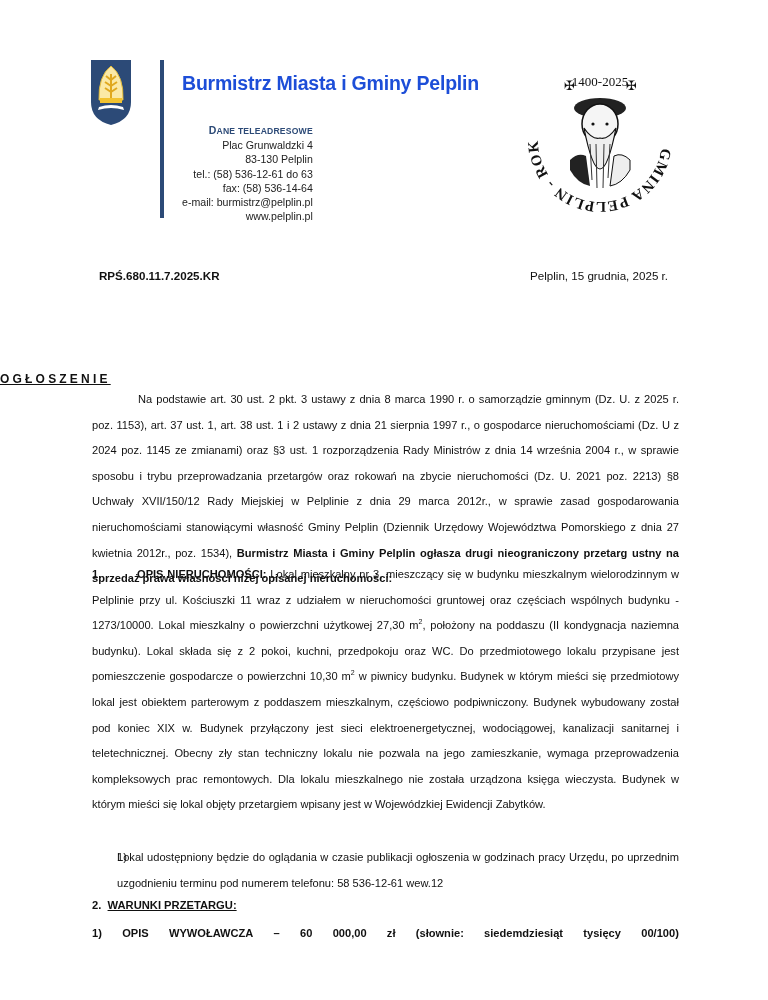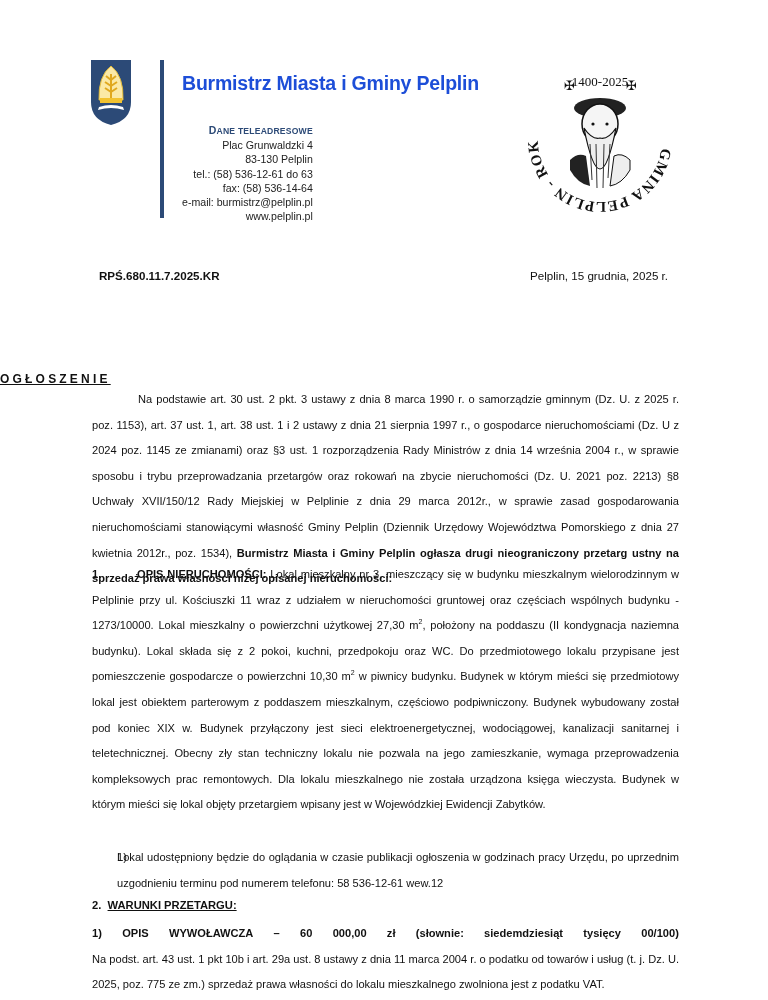--- a/index.html
+++ b/index.html
@@ -99,14 +99,13 @@
       <span>WYWOŁAWCZA</span>
       <span>–</span>
       <span>60</span>
       <span>000,00</span>
       <span>zł</span>
       <span>(słownie:</span>
       <span>siedemdziesiąt</span>
       <span>tysięcy</span>
       <span>00/100)</span>
     </div>
-  <div class="vat">Na podst. art. 43 ust. 1 pkt 10b i  art. 29a ust. 8 ustawy z dnia 11 marca 2004 r. o podatku od towarów i usług (t. j. Dz. U. 2025, poz. 775 ze zm.) sprzedaż prawa własności do lokalu mieszkalnego zwolniona jest z podatku VAT.</div>
 </div>
 
 </body></html>

